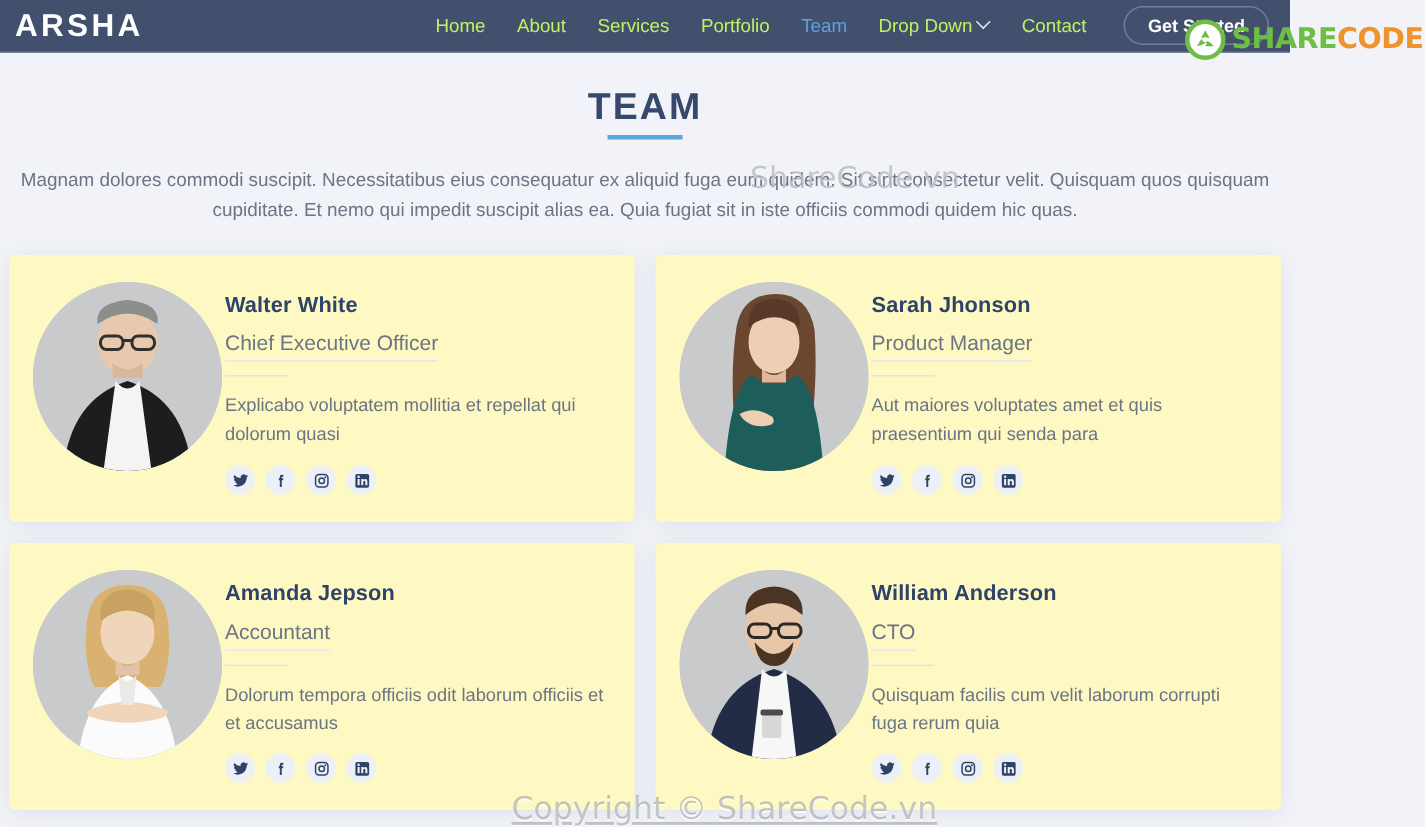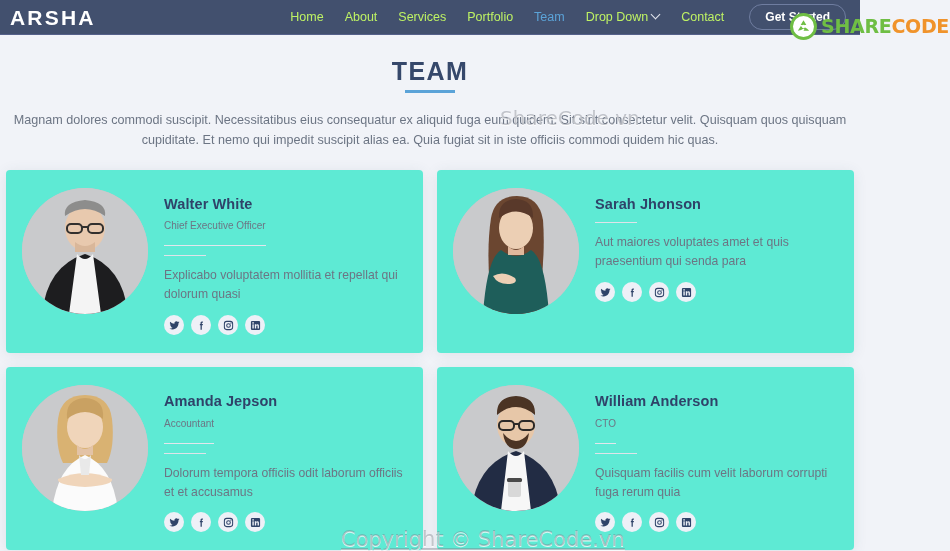--- a/index.html
+++ b/index.html
@@ -153,27 +153,27 @@
   
   #team-grid {
     margin-top: 20px;
     display: grid;
     grid-template-columns: 1fr 1fr;
     gap: 14px;
     padding: 0 6px;
   }
 
   .team-card {
-    background: #5eead4;
+    background: #fef9c3;
     border-radius: 4px;
     box-shadow: 0 2px 14px rgba(62, 74, 101, 0.10);
     padding: 18px 16px;
     display: flex;
     align-items: flex-start;
-    gap: 16px;
+    gap: 2px;
     min-height: 163px;
   }
 
   .member-avatar {
     flex: 0 0 auto;
     width: 126px;
     height: 126px;
     border-radius: 50%;
     overflow: hidden;
     background: #c4c5c7;
@@ -185,23 +185,23 @@
 
   .member-name {
     color: #2f4369;
     font-size: 14.5px;
     font-weight: 700;
     letter-spacing: 0.1px;
     line-height: 1.2;
   }
   .member-role {
     color: #6c7584;
-    font-size: 10px;
+    font-size: 14px;
     margin-top: 7px;
-    padding-bottom: 14px;
+    padding-bottom: 4px;
     border-bottom: 1px solid #e3e6ec;
     display: inline-block;
     min-width: 0;
   }
   .role-rule {
     width: 42px;
     height: 1px;
     background: #dfe3e9;
     margin: 9px 0 0 0;
   }
@@ -357,20 +357,21 @@
             <path d="M38 30 q4 -22 26 -22 q22 0 26 24 q3 40 -6 94 l-44 0 q-8 -56 -2 -96z" fill="#6b4630"></path>
             <ellipse cx="63" cy="40" rx="17" ry="21" fill="#eccfb4"></ellipse>
             <path d="M46 30 q17 -13 34 0 q1 -18 -17 -19 q-18 1 -17 19z" fill="#59392a"></path>
             <path d="M48 62 q15 12 30 0 q14 8 18 64 l-66 0 q4 -56 18 -64z" fill="#1e5e5a"></path>
             <path d="M55 58 q8 8 16 0 l0 9 l-16 0z" fill="#e0b89c"></path>
             <path d="M40 88 q10 -6 22 2 q3 5 -5 6 q-12 1 -17 -8z" fill="#eccfb4"></path>
           </svg>
         </div>
         <div class="member-info">
           <div class="member-name">Sarah Jhonson</div>
+          <div class="member-role">Product Manager</div>
           <div class="role-rule"></div>
           <div class="member-bio">Aut maiores voluptates amet et quis praesentium qui senda para</div>
           <div class="social-row">
             <span class="social-btn">
               <svg width="11" height="11" viewBox="0 0 24 24">
                   <path fill="#2f4369" d="M23 4.9a9 9 0 0 1-2.6.7 4.5 4.5 0 0 0 2-2.5 9 9 0 0 1-2.9 1.1 4.5 4.5 0 0 0-7.7 4.1A12.8 12.8 0 0 1 2.5 3.6a4.5 4.5 0 0 0 1.4 6 4.4 4.4 0 0 1-2-.6v.1a4.5 4.5 0 0 0 3.6 4.4 4.5 4.5 0 0 1-2 .1 4.5 4.5 0 0 0 4.2 3.1A9 9 0 0 1 1 18.6a12.7 12.7 0 0 0 6.9 2c8.3 0 12.8-6.9 12.8-12.8v-.6A9 9 0 0 0 23 4.9z"></path>
                 </svg>
             </span>
             <span class="social-btn">
               <svg width="11" height="11" viewBox="0 0 24 24">

